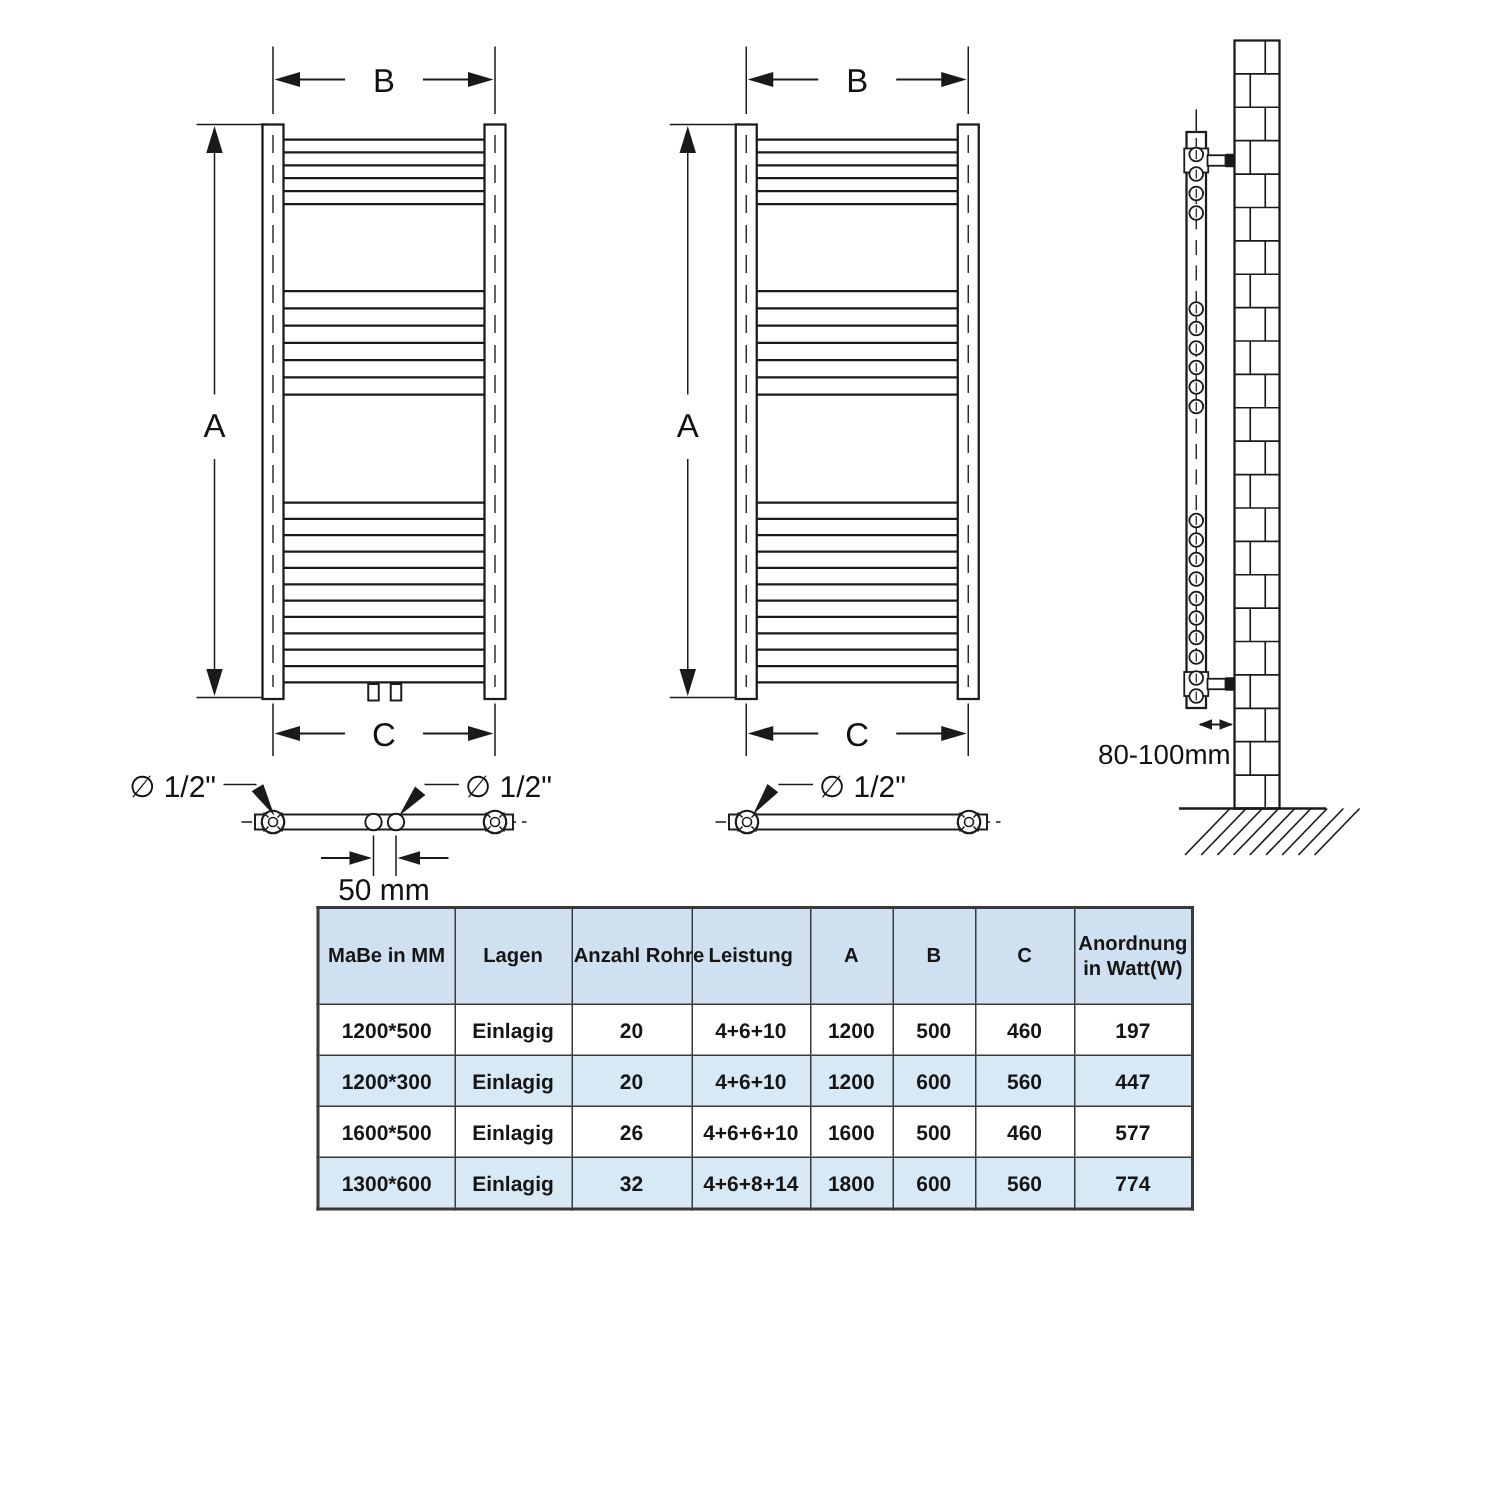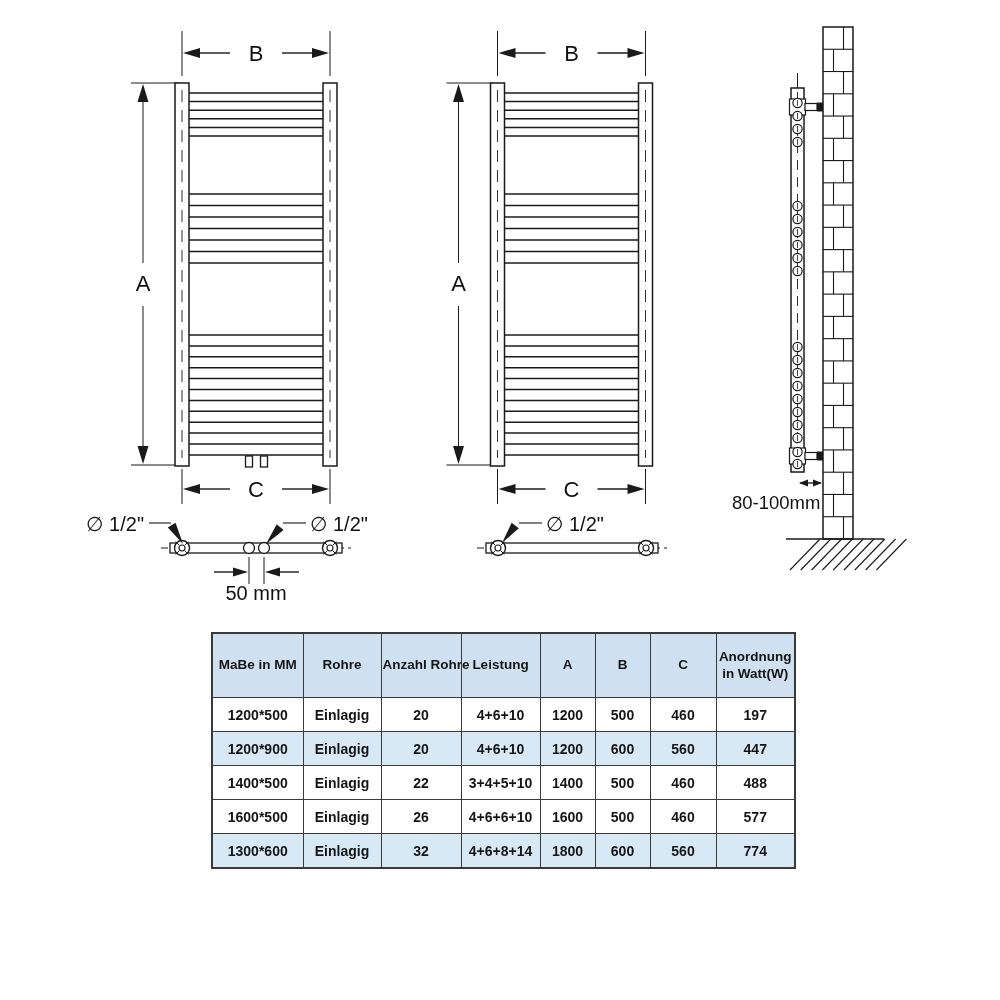--- a/index.html
+++ b/index.html
@@ -11,21 +11,21 @@
   html,body{margin:0;padding:0;}
   body{
     width:1000px;height:1000px;background:#ffffff;position:relative;
     font-family:"Liberation Sans",sans-serif;
   }
   #drawing{position:absolute;left:0;top:0;}
   .lbl{fill:#111;font-family:"Liberation Sans",sans-serif;}
   .big{font-size:22px;}
   .mid{font-size:20px;}
   .small{font-size:18.5px;}
-  #spec-table-wrap{position:absolute;left:211px;top:632px;}
+  #spec-table-wrap{position:absolute;left:211px;top:604px;}
   table.spec{
     border-collapse:collapse;table-layout:fixed;width:583px;
     border:2.4px solid var(--border);
   }
   table.spec th, table.spec td{
     border:1.8px solid var(--border);
     text-align:center;vertical-align:middle;
     color:#151515;overflow:visible;
   }
   table.spec th{
@@ -325,59 +325,49 @@
         <col style="width:80px">
         <col style="width:79px">
       <col style="width:55px">
         <col style="width:55px">
         <col style="width:66px">
         <col style="width:79px">
     </colgroup>
     <thead>
         <tr>
           <th class="nowrap">MaBe in MM</th>
-          <th class="nowrap">Rohre</th>
+          <th class="nowrap">Lagen</th>
           <th class="nowrap">Anzahl Rohre</th>
           <th class="nowrap">Leistung</th>
           <th class="nowrap">A</th>
           <th class="nowrap">B</th>
           <th class="nowrap">C</th>
           <th>Anordnung in Watt(W)</th>
         </tr>
       </thead>
     <tbody>
         <tr>
           <td>1200*500</td>
           <td>Einlagig</td>
           <td>20</td>
           <td>4+6+10</td>
           <td>1200</td>
           <td>500</td>
           <td>460</td>
           <td>197</td>
         </tr>
         <tr class="alt">
-          <td>1200*900</td>
+          <td>1200*300</td>
           <td>Einlagig</td>
           <td>20</td>
           <td>4+6+10</td>
           <td>1200</td>
           <td>600</td>
           <td>560</td>
           <td>447</td>
-        </tr>
-        <tr>
-          <td>1400*500</td>
-          <td>Einlagig</td>
-          <td>22</td>
-          <td>3+4+5+10</td>
-          <td>1400</td>
-          <td>500</td>
-          <td>460</td>
-          <td>488</td>
         </tr>
         <tr>
           <td>1600*500</td>
           <td>Einlagig</td>
           <td>26</td>
           <td>4+6+6+10</td>
           <td>1600</td>
           <td>500</td>
           <td>460</td>
           <td>577</td>

